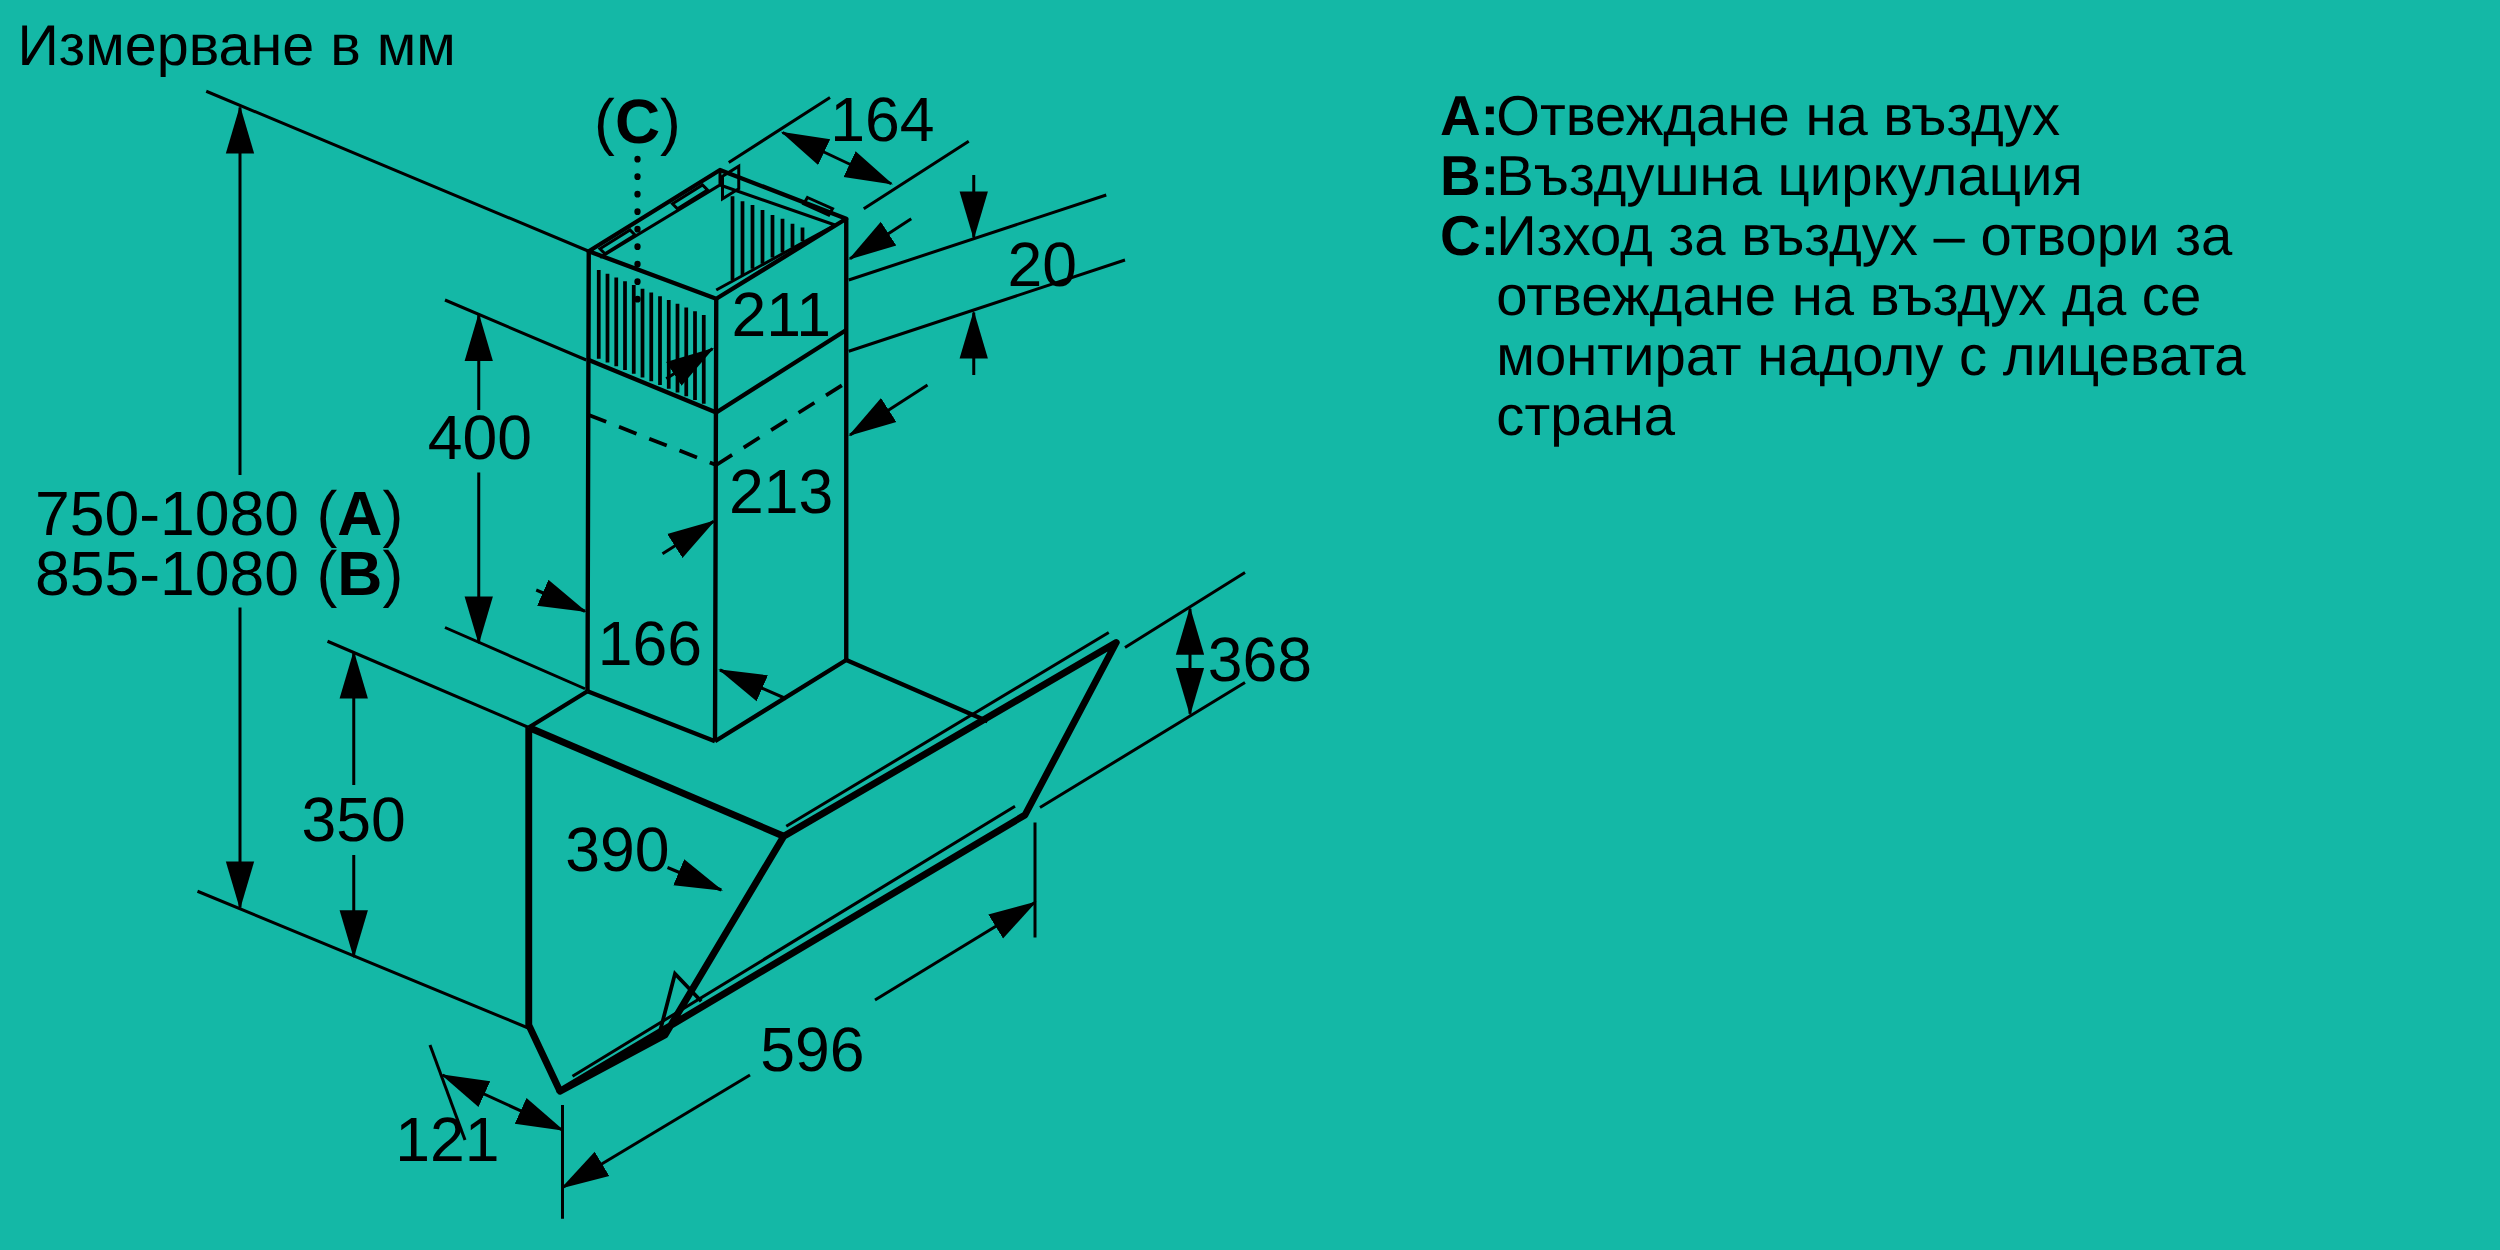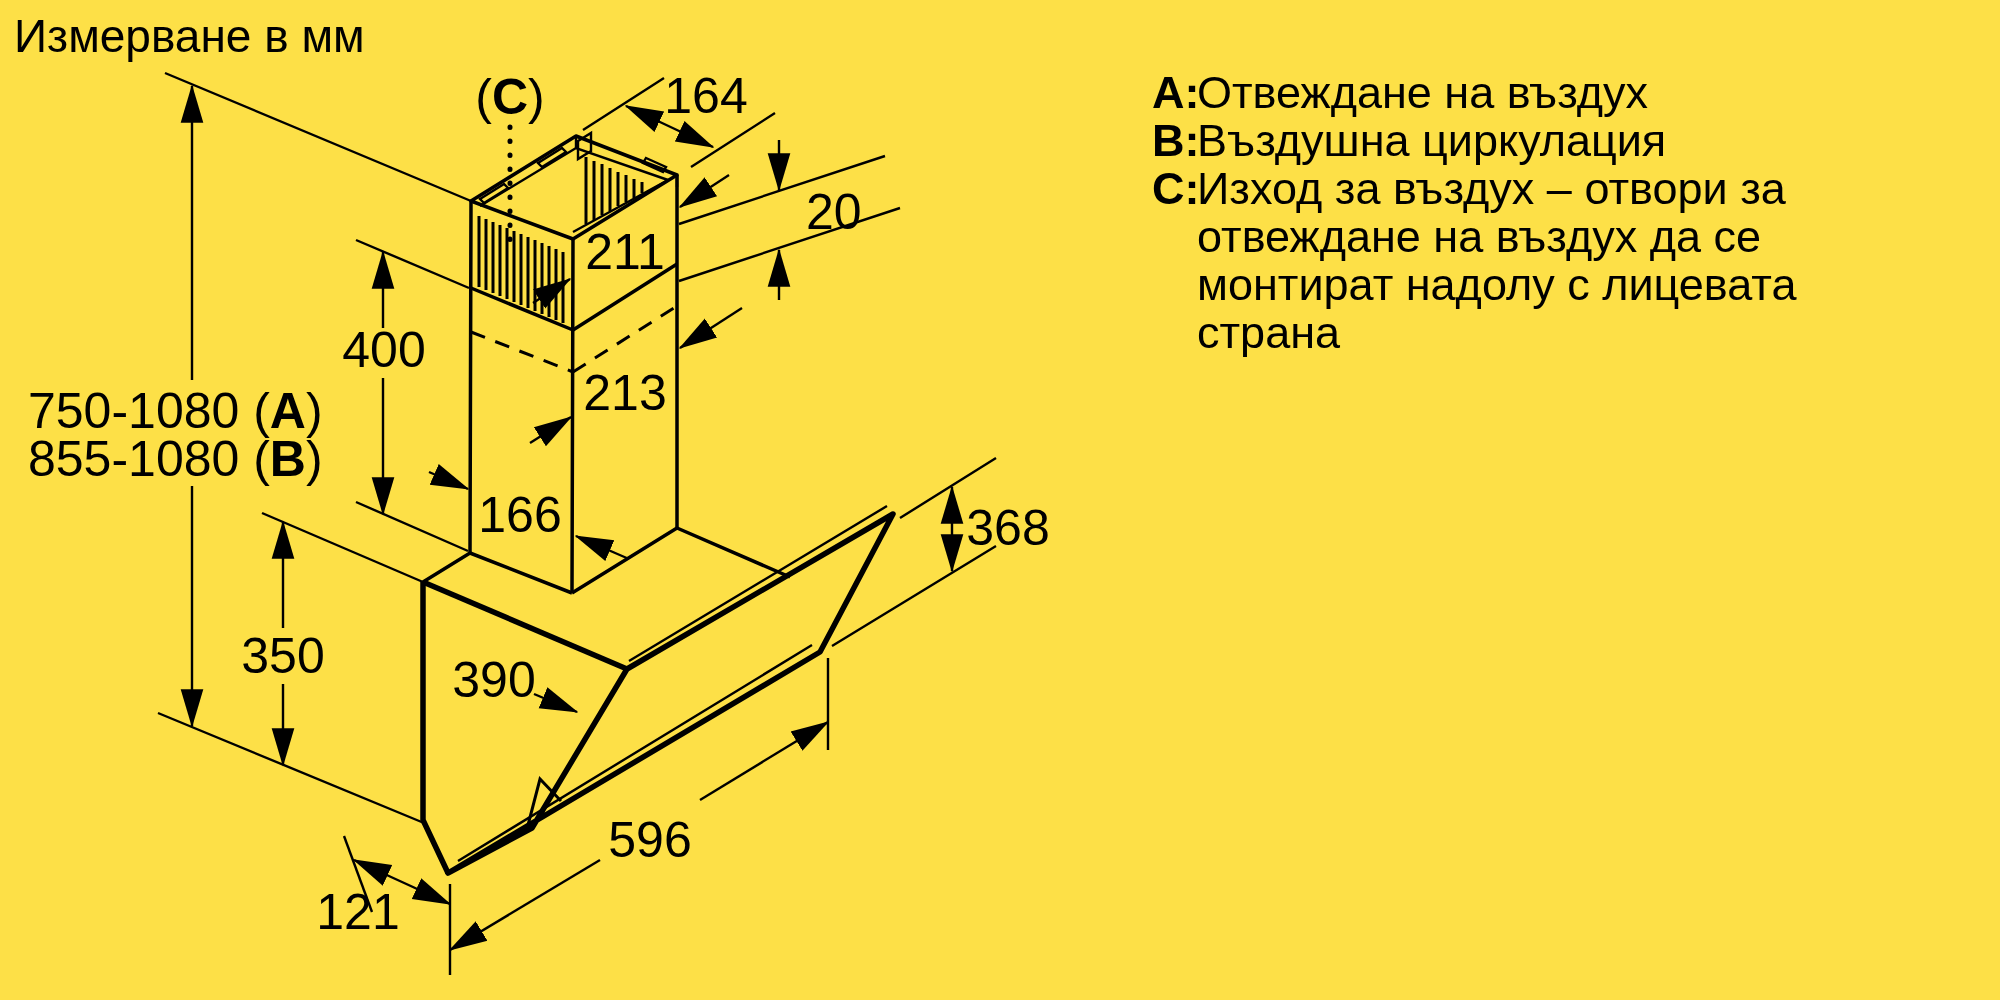--- a/index.html
+++ b/index.html
@@ -1,16 +1,16 @@
 <!DOCTYPE html>
 <html><head>
 <meta charset="utf-8">
 <style>
   html,body{margin:0;padding:0;background:#ffffff;}
-  .stage{position:relative;width:2000px;height:1000px;background:#fde047;overflow:hidden;
+  .stage{position:relative;width:2000px;height:1000px;background:#14b8a6;overflow:hidden;
          font-family:"Liberation Sans", sans-serif;}
   svg{position:absolute;left:0;top:0;}
   svg text{fill:#000;font-family:"Liberation Sans", sans-serif;}
   .outline{fill:none;stroke:#000;stroke-width:3.5;stroke-linejoin:round;}
   .thick{fill:none;stroke:#000;stroke-width:5.5;stroke-linejoin:round;}
   .thin{fill:none;stroke:#000;stroke-width:2.4;}
   .dim{fill:none;stroke:#000;stroke-width:2.4;}
   .hatch{fill:none;stroke:#000;stroke-width:3;}
   .dashed{fill:none;stroke:#000;stroke-width:3;stroke-dasharray:15 11;}
   .dotted{fill:none;stroke:#000;stroke-width:5;stroke-dasharray:0.5 13.5;stroke-linecap:round;}

